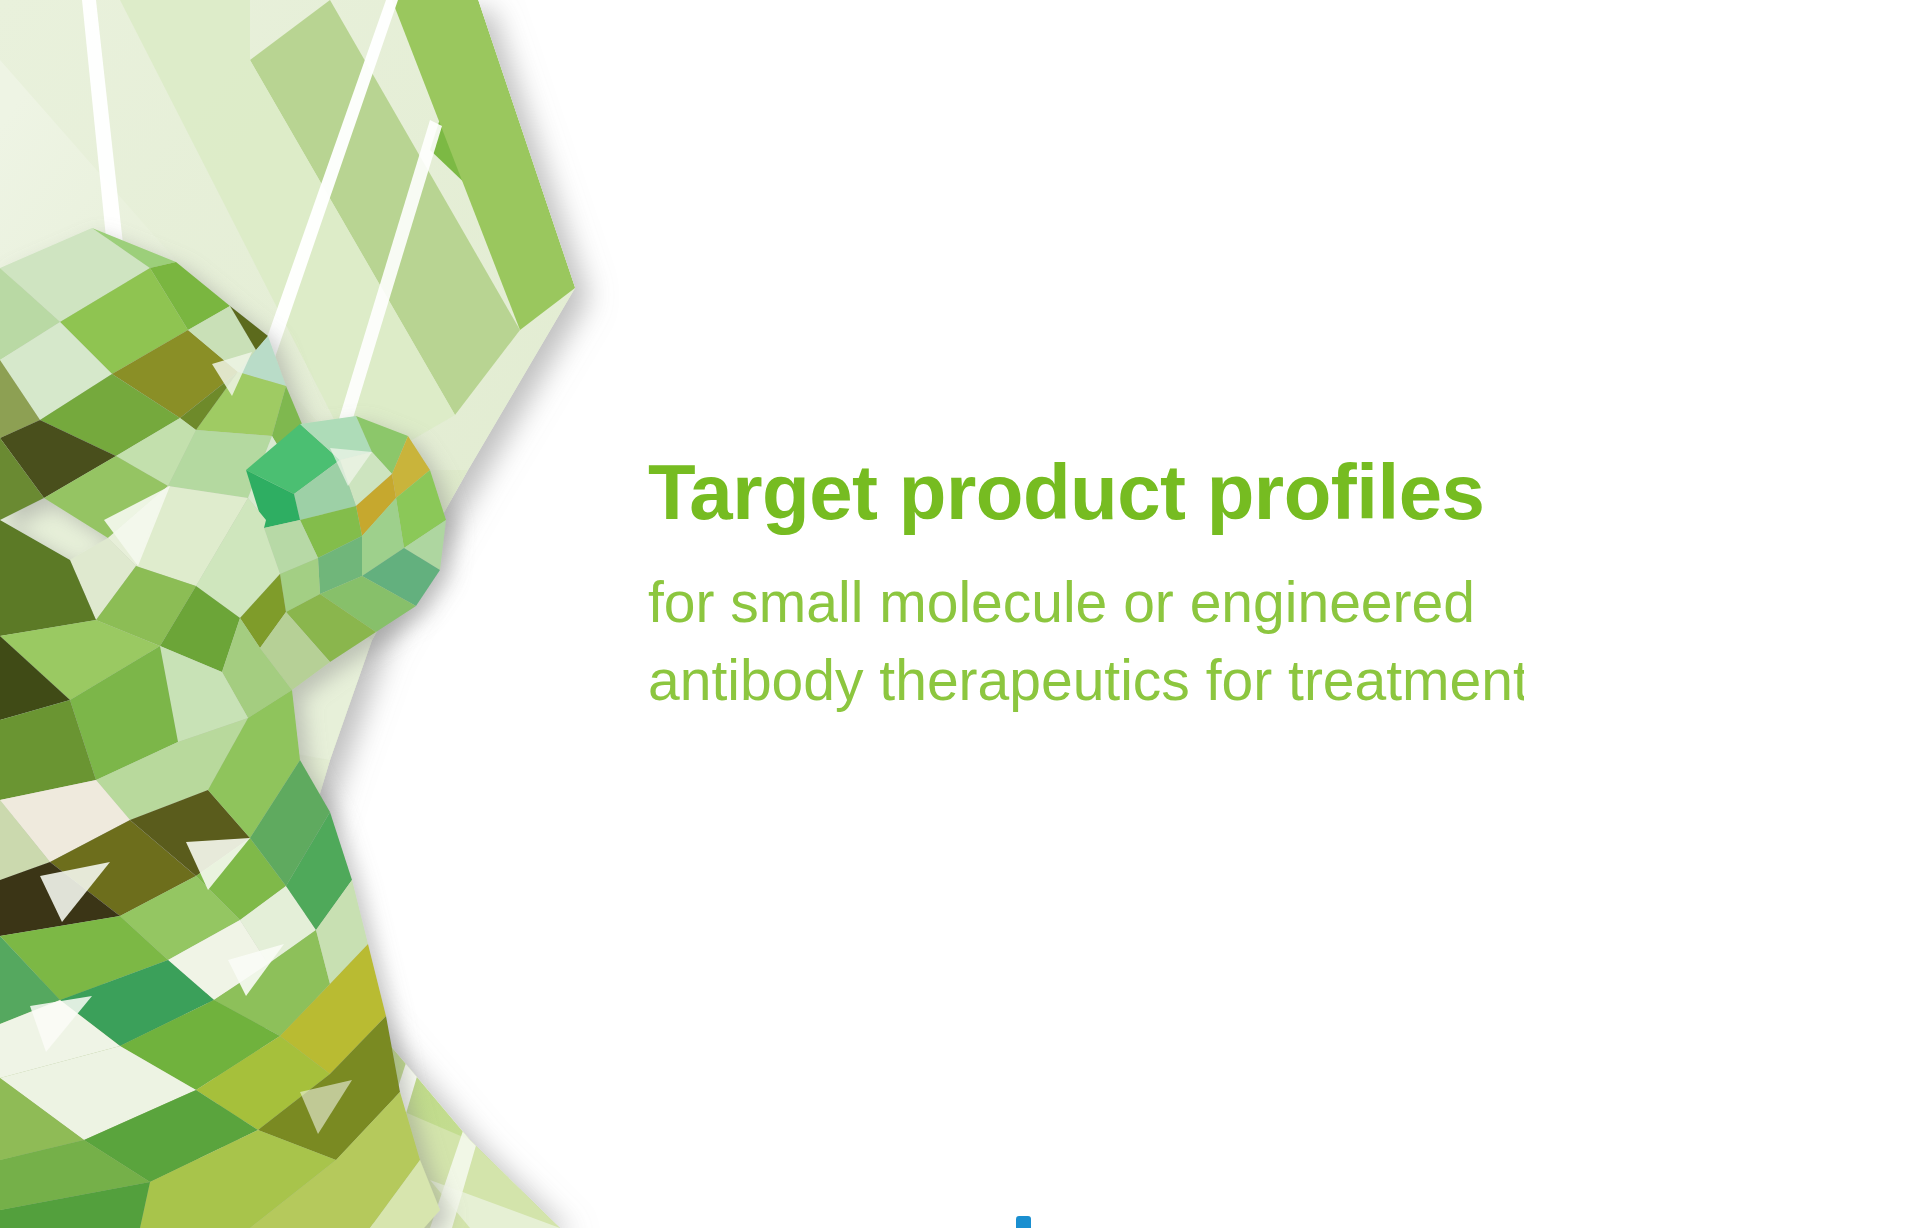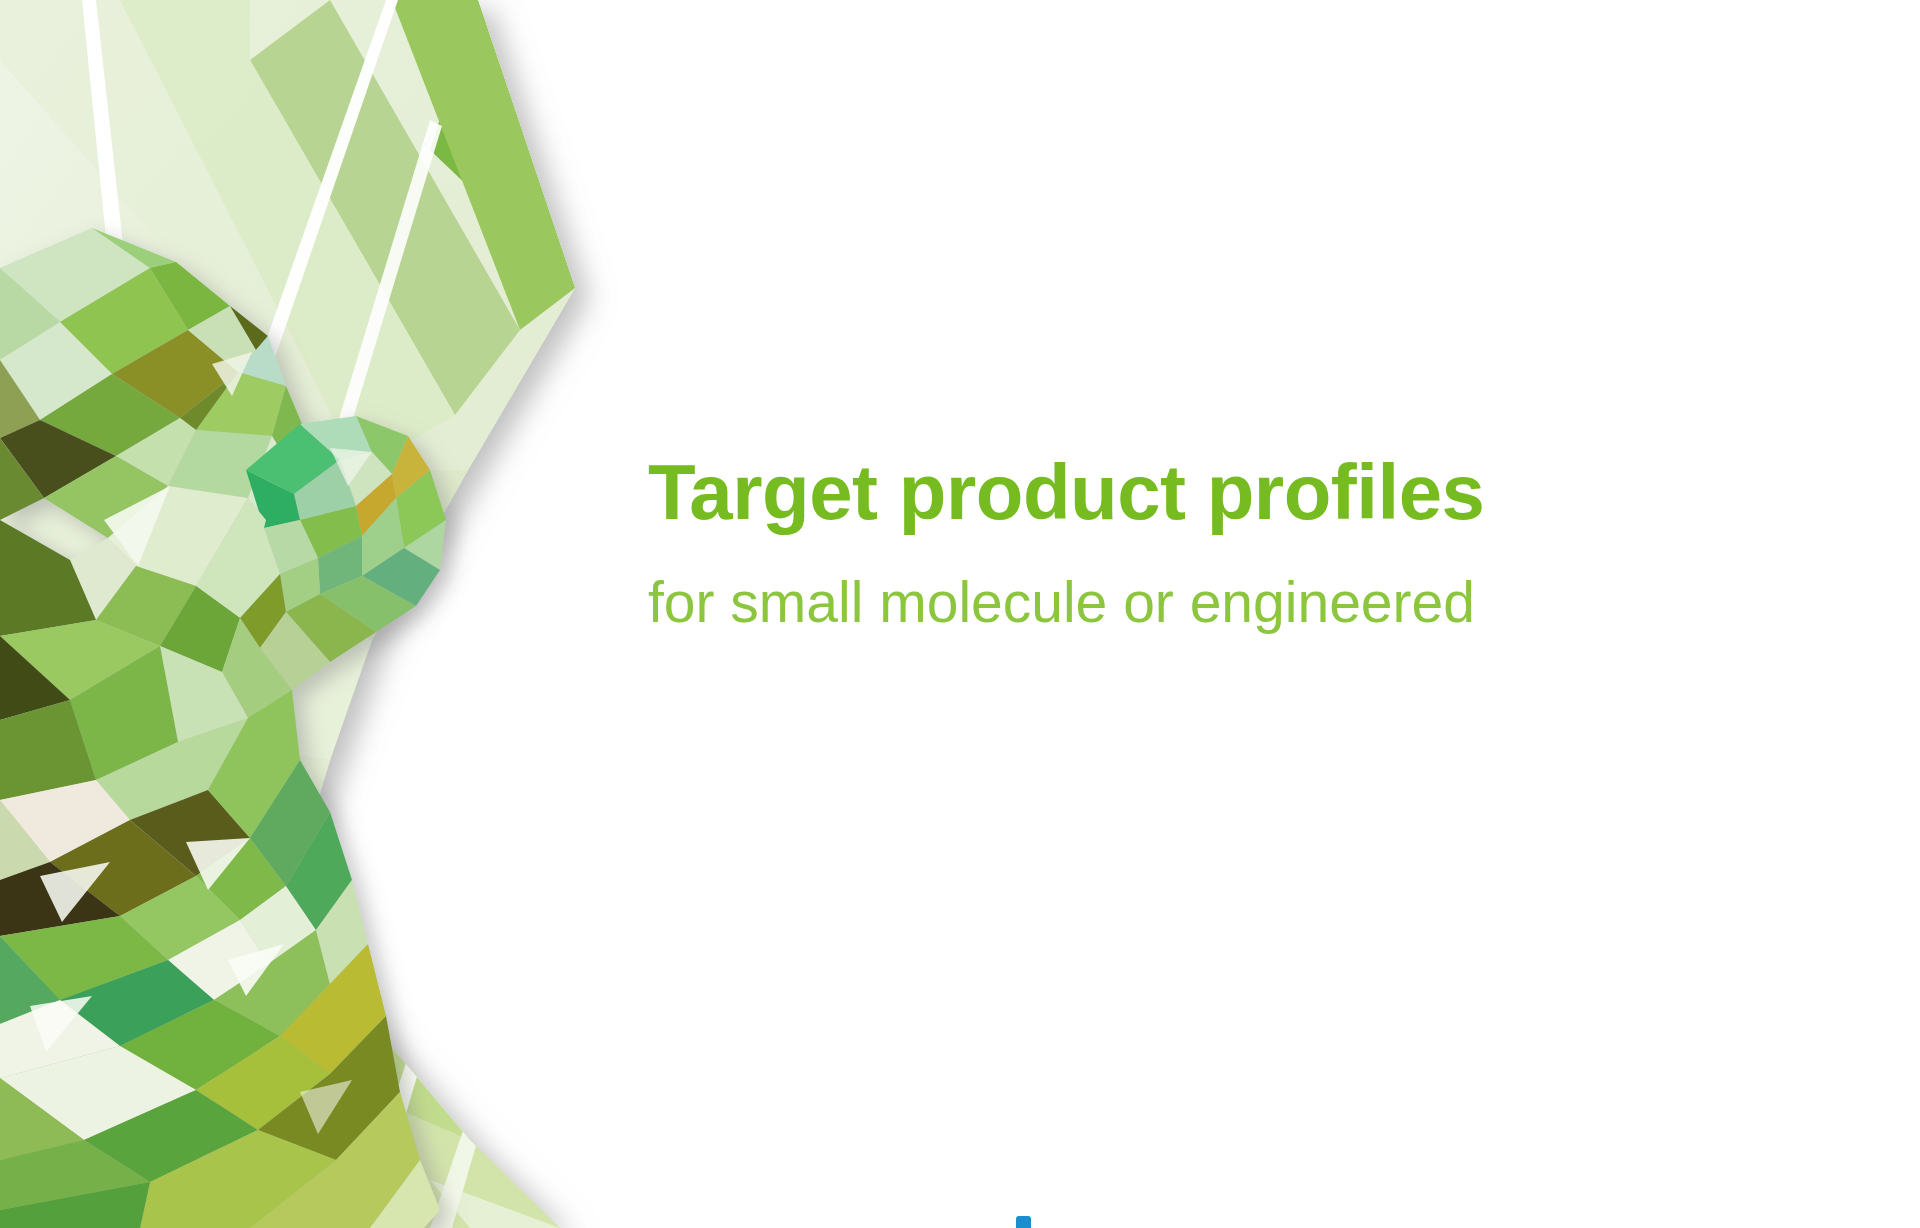--- a/index.html
+++ b/index.html
@@ -241,18 +241,19 @@
       <polygon points="228,960 284,944 246,996" fill="#fafcf6" opacity="0.9"></polygon>
       <polygon points="30,1006 92,996 46,1052" fill="#fbfcf7" opacity="0.85"></polygon>
       <polygon points="300,1092 352,1080 318,1134" fill="#eef4e2" opacity="0.6"></polygon>
     </g>
   </svg>
 
   <div id="text-block">
     <h1 id="cover-title">Target product profiles</h1>
     <div id="cover-subtitle">
       <span class="sub-line">for small molecule or engineered</span>
+      <span class="sub-line">antibody therapeutics for treatment</span>
     </div>
   </div>
 
   <div id="who-logo-fragment"></div>
 
 </div>
 
 </body></html>

